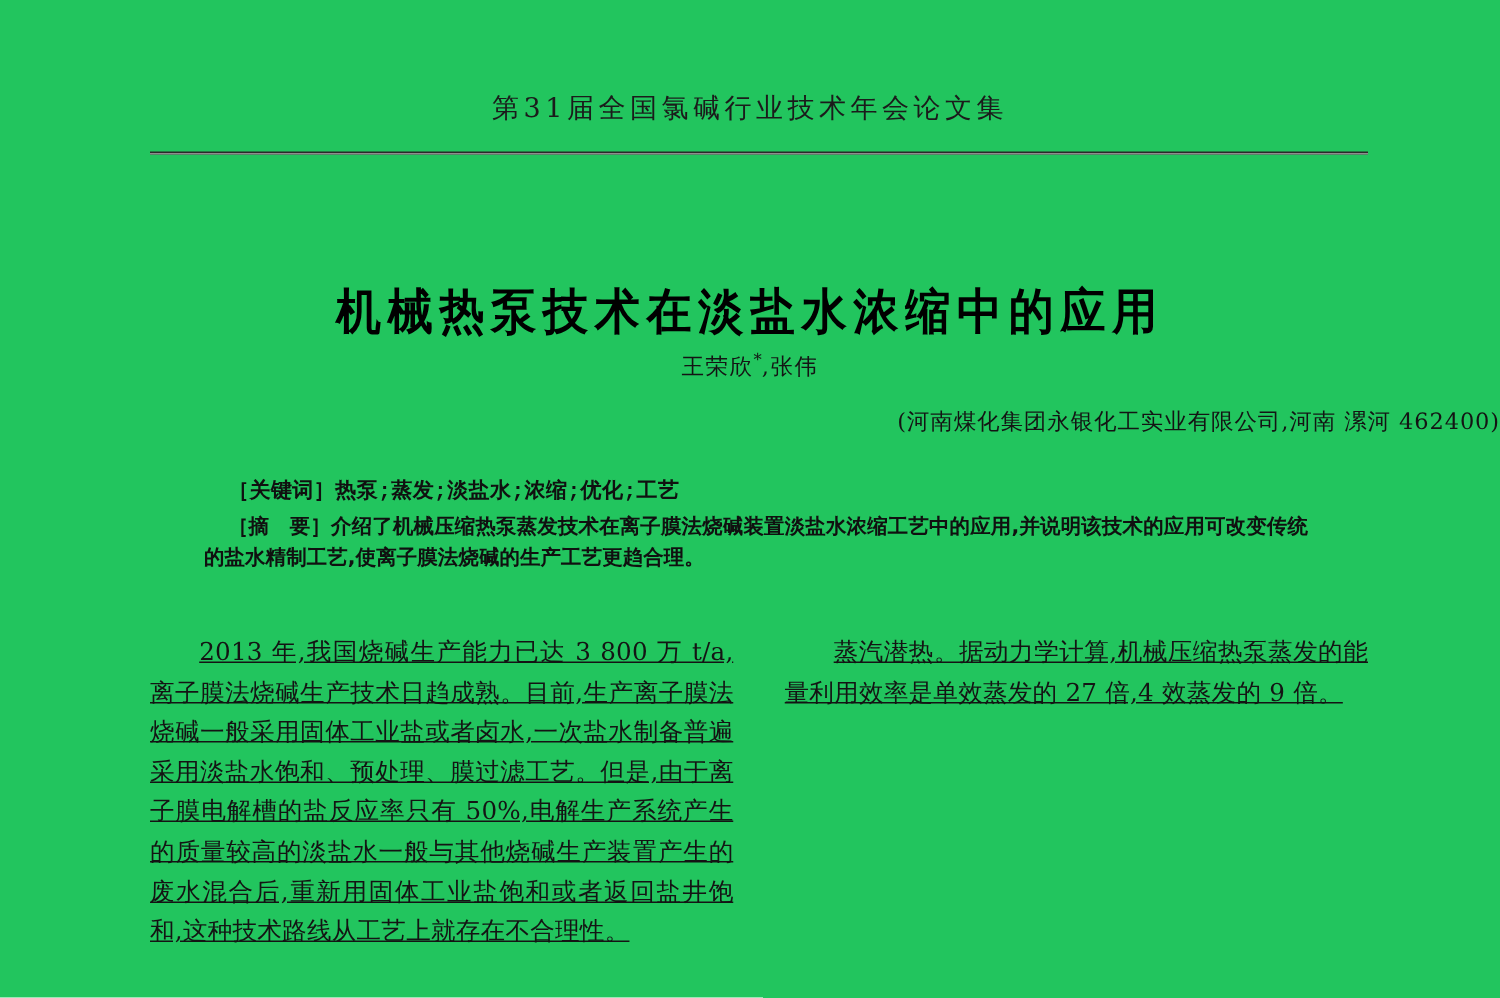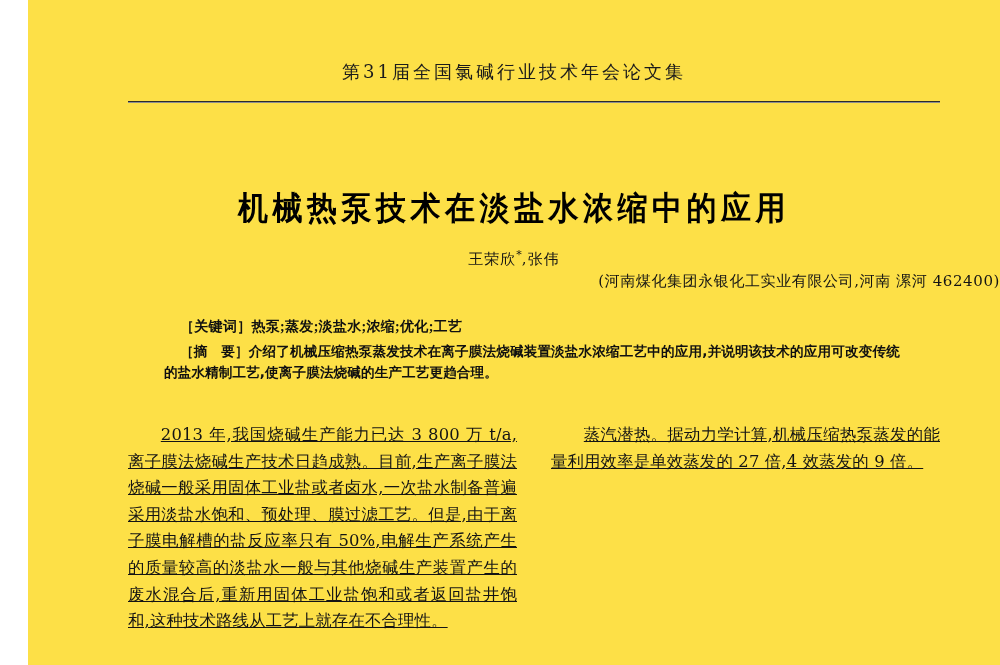--- a/index.html
+++ b/index.html
@@ -13,22 +13,21 @@
     position: relative;
     overflow: hidden;
     font-family: "DejaVu Serif", "Liberation Serif", serif;
     color: #171717;
     -webkit-font-smoothing: none;
   }
 
   .page {
     position: absolute;
     inset: 0;
-    background: #fde047;
-    margin-left: 28px;
+    background: #22c55e;
   }
 
   
   .running-header {
     position: absolute;
     left: 0;
     right: 0;
     top: 60px;
     text-align: center;
     font-family: "DejaVu Serif", "Liberation Serif", serif;
@@ -69,21 +68,21 @@
     letter-spacing: 4.5px;
     color: #000000;
     white-space: nowrap;
     transform: scaleY(1.08);
   }
 
   .authors {
     position: absolute;
     left: 0;
     right: 0;
-    top: 248px;
+    top: 233px;
     text-align: center;
     font-size: 15px;
     letter-spacing: 1px;
     color: #141414;
     white-space: nowrap;
   }
   .authors sup {
     font-size: 11px;
     vertical-align: super;
     letter-spacing: 0;
@@ -102,21 +101,21 @@
   }
 
   
   .meta-block {
     position: absolute;
     left: 136px;
     top: 318px;
     width: 736px;
   }
   .keywords {
-    font-family: Liberation Serif, serif;
+    font-family: Liberation Mono, monospace;
     font-size: 14px;
     font-weight: bold;
     letter-spacing: 0.3px;
     color: #101010;
     margin: 0 0 5px 16px;
     white-space: nowrap;
   }
   .abstract {
     font-family: "DejaVu Sans", "Liberation Sans", sans-serif;
     font-size: 13.6px;

